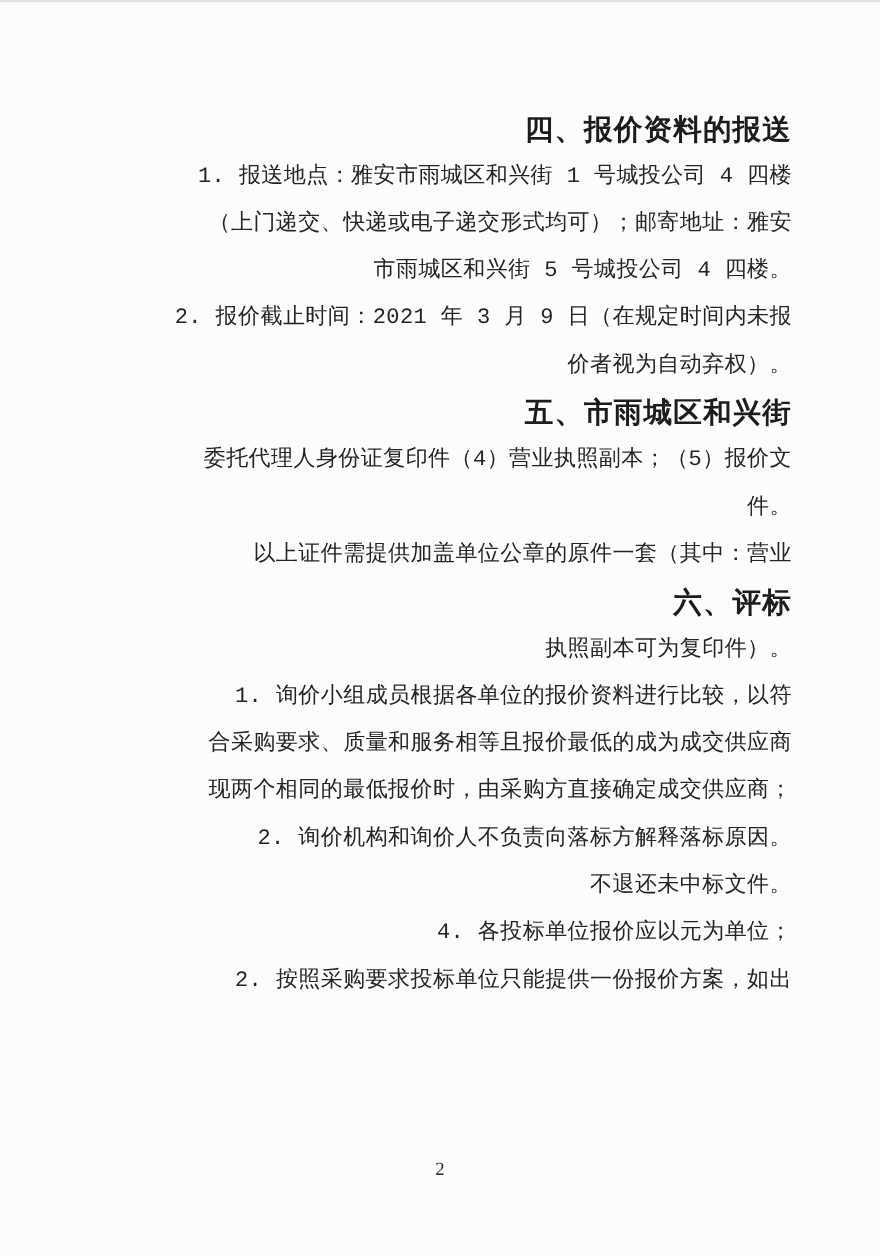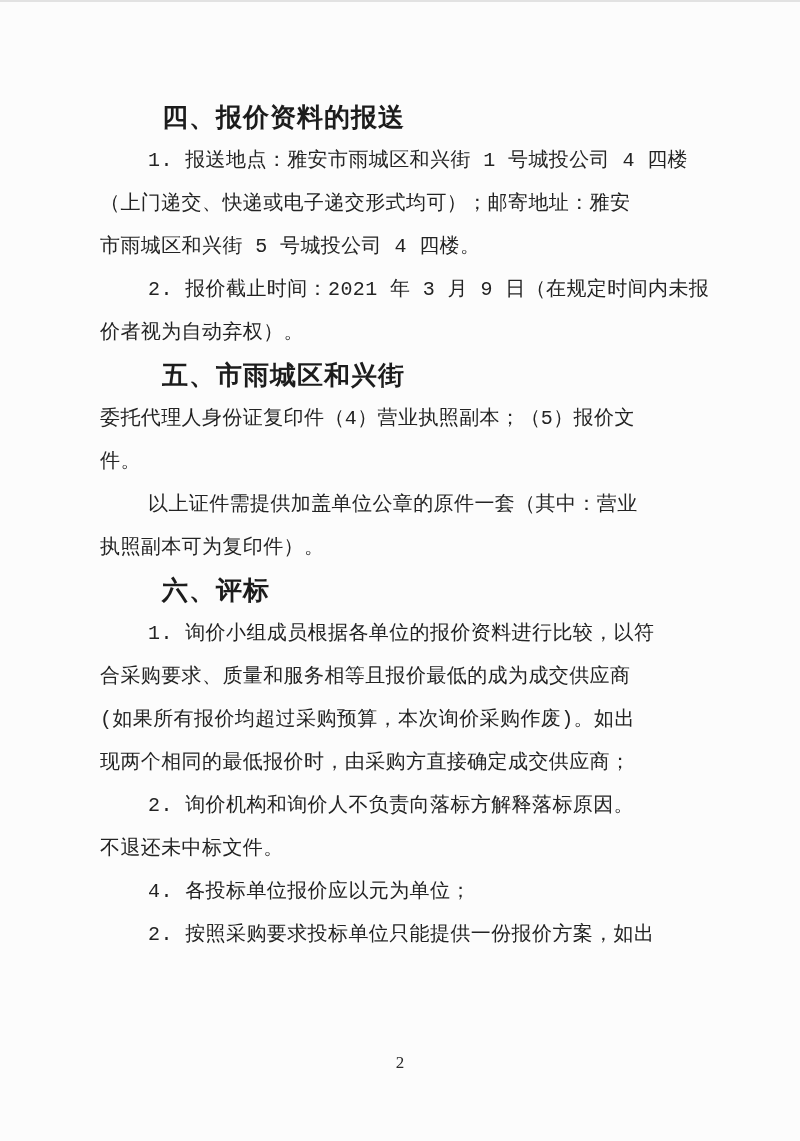--- a/index.html
+++ b/index.html
@@ -19,20 +19,21 @@
     top: 0; left: 0;
     width: 100%; height: 2px;
     background: rgba(0,0,0,0.10);
   }
   .doc {
     position: absolute;
     top: 96px;
     left: 100px;
     width: 620px;
     color: #232323;
+    text-align: right;
   }
   .line {
     height: 43px;
     line-height: 43px;
     font-size: 20px;
     white-space: nowrap;
     letter-spacing: 0.4px;
     font-family: Liberation Mono, monospace;
   }
   .line.heading {
@@ -69,25 +70,24 @@
   <div class="line heading indent">四、报价资料的报送</div>
   <div class="line indent">1. 报送地点：雅安市雨城区和兴街 1 号城投公司 4 四楼</div>
   <div class="line">（上门递交、快递或电子递交形式均可）；邮寄地址：雅安</div>
   <div class="line">市雨城区和兴街 5 号城投公司 4 四楼。</div>
   <div class="line indent">2. 报价截止时间：2021 年 3 月 9 日（在规定时间内未报</div>
   <div class="line">价者视为自动弃权）。</div>
   <div class="line heading indent">五、市雨城区和兴街</div>
   <div class="line">委托代理人身份证复印件（4）营业执照副本；（5）报价文</div>
   <div class="line">件。</div>
   <div class="line indent">以上证件需提供加盖单位公章的原件一套（其中：营业</div>
+  <div class="line heading indent">六、评标</div>
   <div class="line">执照副本可为复印件）。</div>
-  <div class="line heading indent">六、评标</div>
   <div class="line indent">1. 询价小组成员根据各单位的报价资料进行比较，以符</div>
   <div class="line">合采购要求、质量和服务相等且报价最低的成为成交供应商</div>
-  <div class="line">(如果所有报价均超过采购预算，本次询价采购作废)。如出</div>
   <div class="line">现两个相同的最低报价时，由采购方直接确定成交供应商；</div>
   <div class="line indent">2. 询价机构和询价人不负责向落标方解释落标原因。</div>
   <div class="line">不退还未中标文件。</div>
   <div class="line indent">4. 各投标单位报价应以元为单位；</div>
   <div class="line indent">2. 按照采购要求投标单位只能提供一份报价方案，如出</div>
 </div>
 
 <div class="page-number">2</div>
 
 </body></html>

